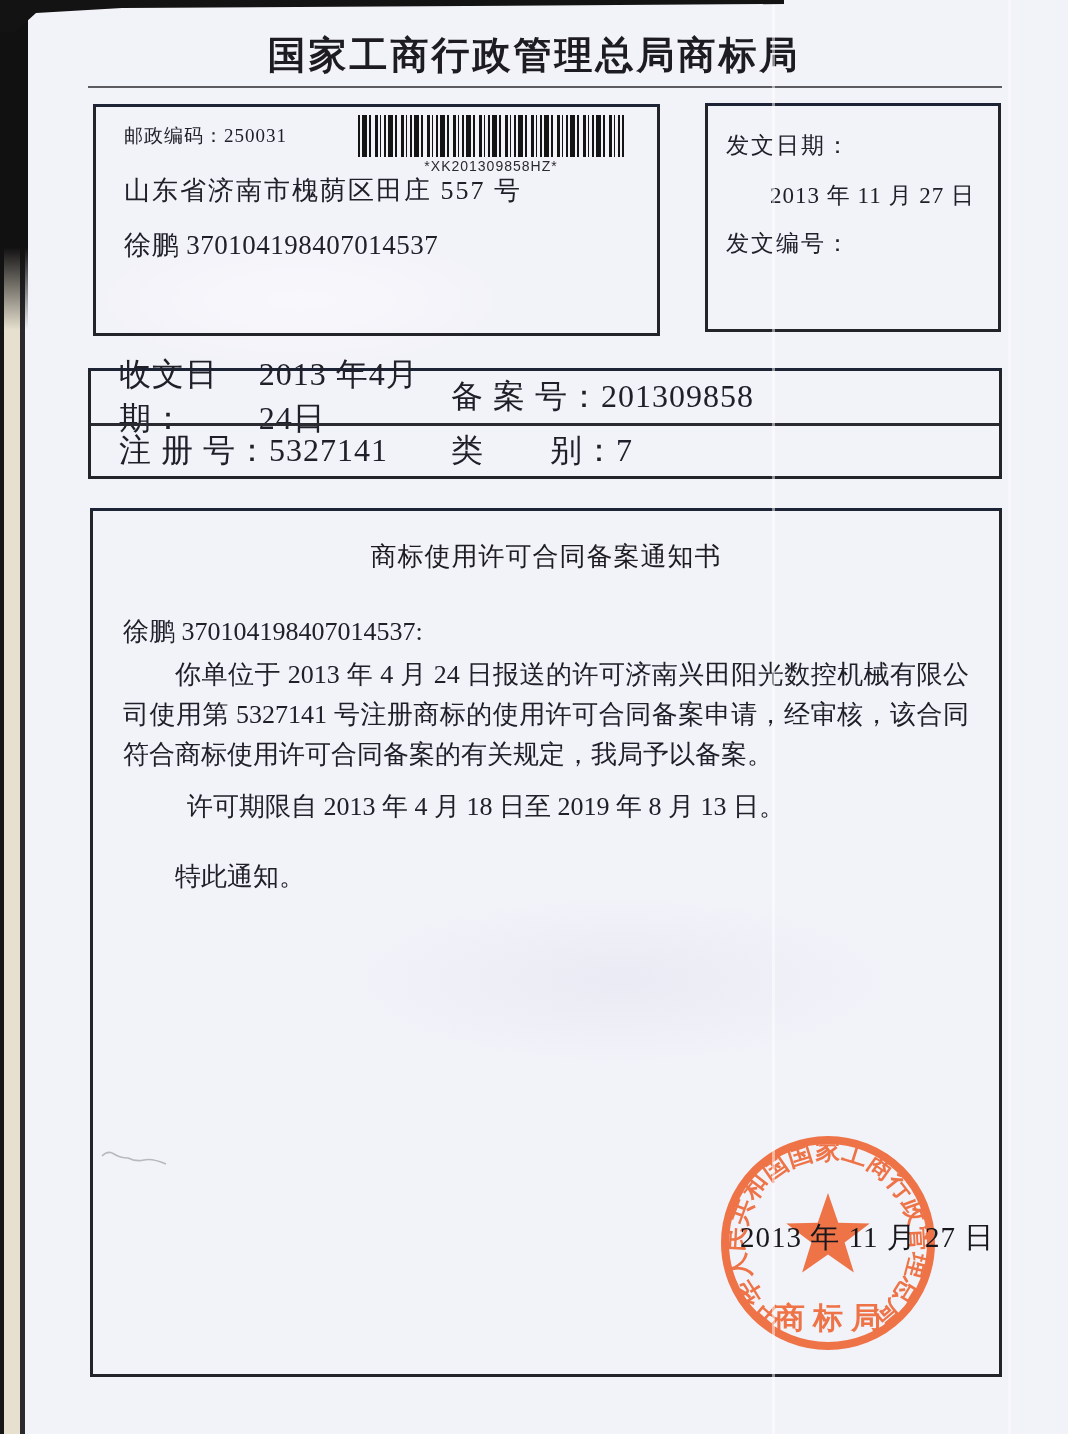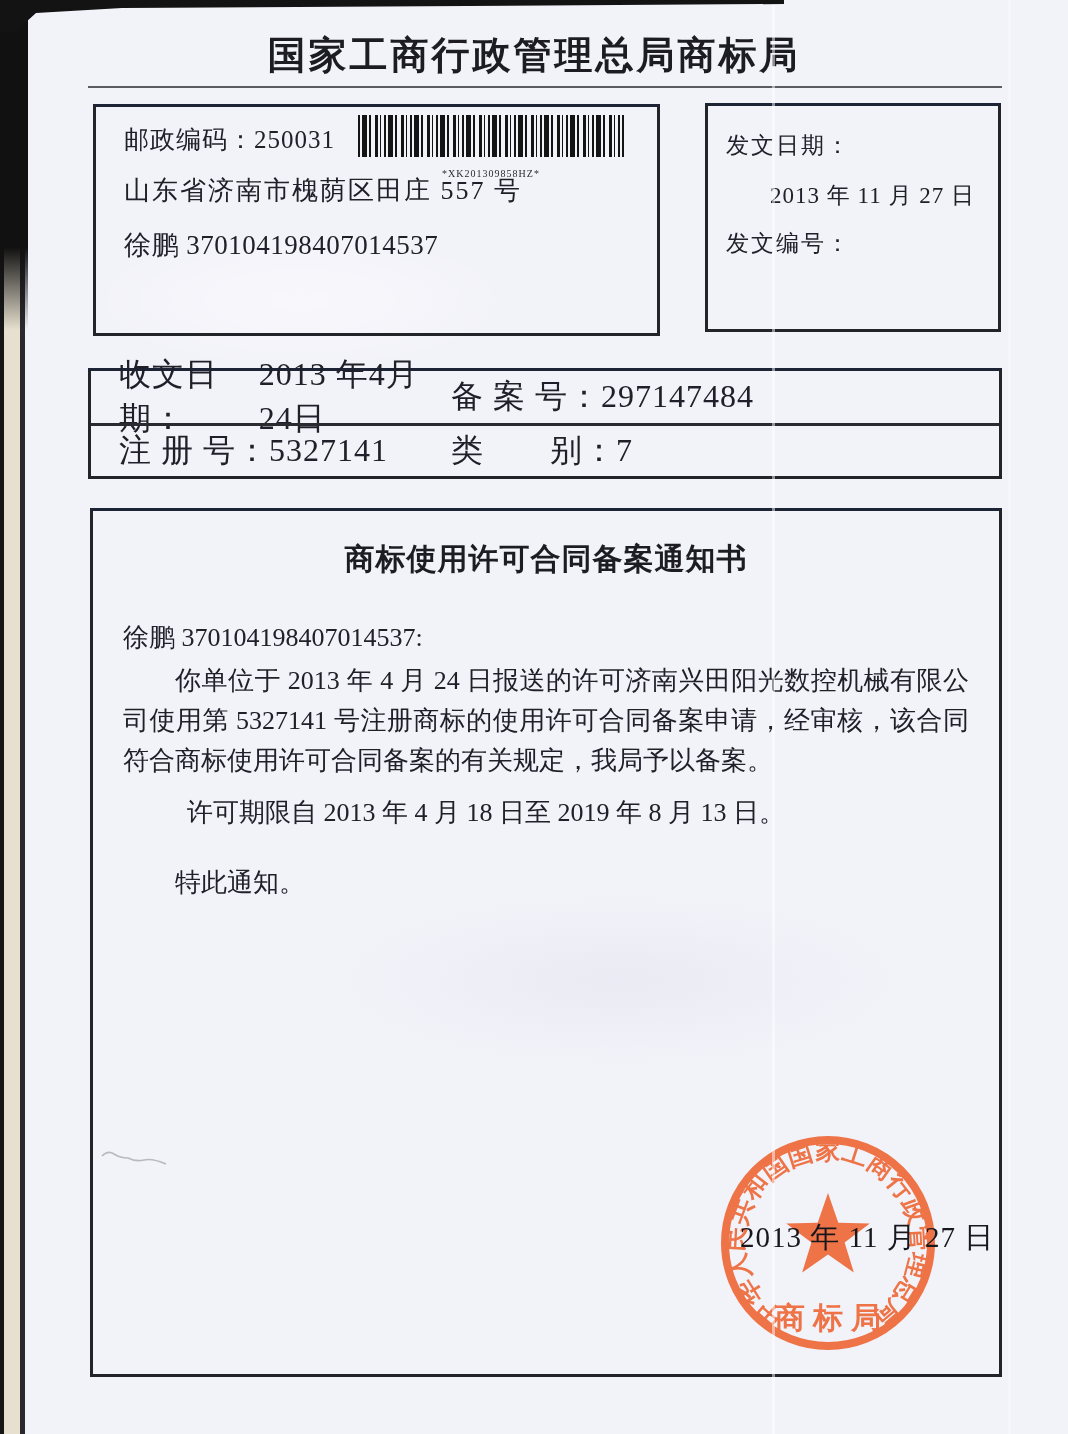--- a/index.html
+++ b/index.html
@@ -41,32 +41,32 @@
     position:absolute; left:40px; right:40px; top:30px;
     text-align:center; font-size:38px; font-weight:700;
     letter-spacing:3px; color:#1c1c22; margin:0;
   }
   .title-rule { position:absolute; left:88px; top:86px; width:914px; height:2px; background:#5c5c60; }
 
   .scan-box { position:absolute; border:3px solid #23232a; border-top-color:#1d2435; }
 
   
   .address-box { left:93px; top:104px; width:567px; height:232px; }
-  .postal-row { position:absolute; left:28px; top:16px; font-size:25px; letter-spacing:1px; }
+  .postal-row { position:absolute; left:28px; top:16px; font-size:19px; letter-spacing:1px; }
   .barcode { position:absolute; left:262px; top:8px; width:266px; text-align:center; }
   .barcode-bars {
     height:42px; width:266px;
     background:repeating-linear-gradient(90deg,
       #141414 0 2px, rgba(0,0,0,0) 2px 4px,
       #141414 4px 9px, rgba(0,0,0,0) 9px 11px,
       #141414 11px 13px, rgba(0,0,0,0) 13px 17px,
       #141414 17px 20px, rgba(0,0,0,0) 20px 22px,
       #141414 22px 23px, rgba(0,0,0,0) 23px 26px);
   }
-  .barcode-text { font-family:Liberation Serif, serif; font-size:10px; color:#2a2a2e; margin-top:11px; letter-spacing:1px; }
+  .barcode-text { font-family:Liberation Sans, sans-serif; font-size:14px; color:#2a2a2e; margin-top:1px; letter-spacing:1px; }
   .address-line { position:absolute; left:28px; top:66px; font-size:26px; letter-spacing:2px; }
   .recipient-line { position:absolute; left:28px; top:120px; font-size:27px; letter-spacing:.5px; }
 
   
   .dispatch-box { left:705px; top:103px; width:296px; height:229px; }
   .d-line { position:absolute; left:18px; font-size:23px; letter-spacing:2px; }
   .d1 { top:24px; }
   .d2 { top:74px; left:62px; letter-spacing:1px; }
   .d3 { top:122px; }
   .d4 { top:172px; left:62px; letter-spacing:1px; }
@@ -75,21 +75,21 @@
   .info-box { left:88px; top:368px; width:914px; height:111px; }
   .info-row { position:relative; height:52px; display:flex; align-items:center; padding-left:28px; font-size:32px; }
   .info-row + .info-row { border-top:3px solid #2a2a30; }
   .cell-group { display:flex; align-items:baseline; }
   .group-1 { width:332px; }
   .info-label { letter-spacing:1px; }
   .info-value { letter-spacing:1px; }
 
   
   .main-box { left:90px; top:508px; width:912px; height:869px; padding:24px 30px; }
-  .notice-title { margin:4px 0 16px 0; text-align:center; font-size:30px; font-weight:700; letter-spacing:1px; color:#1c1c22; }
+  .notice-title { margin:4px 0 16px 0; text-align:center; font-size:26px; font-weight:400; letter-spacing:1px; color:#1c1c22; }
   .salutation { margin:40px 0 0 0; font-size:26px; }
   .body-para { margin:6px 0 0 0; font-size:26px; line-height:40px; text-indent:2em; text-align:justify; }
   .period-para { margin:12px; font-size:26px; line-height:40px; text-indent:2em; }
   .closing-para { margin:30px 0 0 0; font-size:26px; line-height:40px; text-indent:2em; }
 
   
   .official-stamp { position:absolute; left:718px; top:1133px; width:220px; height:220px; z-index:2; opacity:.93; }
   .stamp-date-overlay {
     position:absolute; left:740px; top:1218px; z-index:3;
     font-size:29px; color:#17171c; letter-spacing:1px; white-space:nowrap;
@@ -134,21 +134,21 @@
   </div>
 
   <div class="scan-box info-box">
     <div class="info-row">
       <span class="cell-group group-1">
         <span class="info-label">收文日期：</span>
         <span class="info-value">2013 年4月24日</span>
       </span>
       <span class="cell-group">
         <span class="info-label">备 案 号：</span>
-        <span class="info-value">297147484</span>
+        <span class="info-value">201309858</span>
       </span>
     </div>
     <div class="info-row">
       <span class="cell-group group-1">
         <span class="info-label">注 册 号：</span>
         <span class="info-value">5327141</span>
       </span>
       <span class="cell-group">
         <span class="info-label">类　　别：</span>
         <span class="info-value">7</span>

